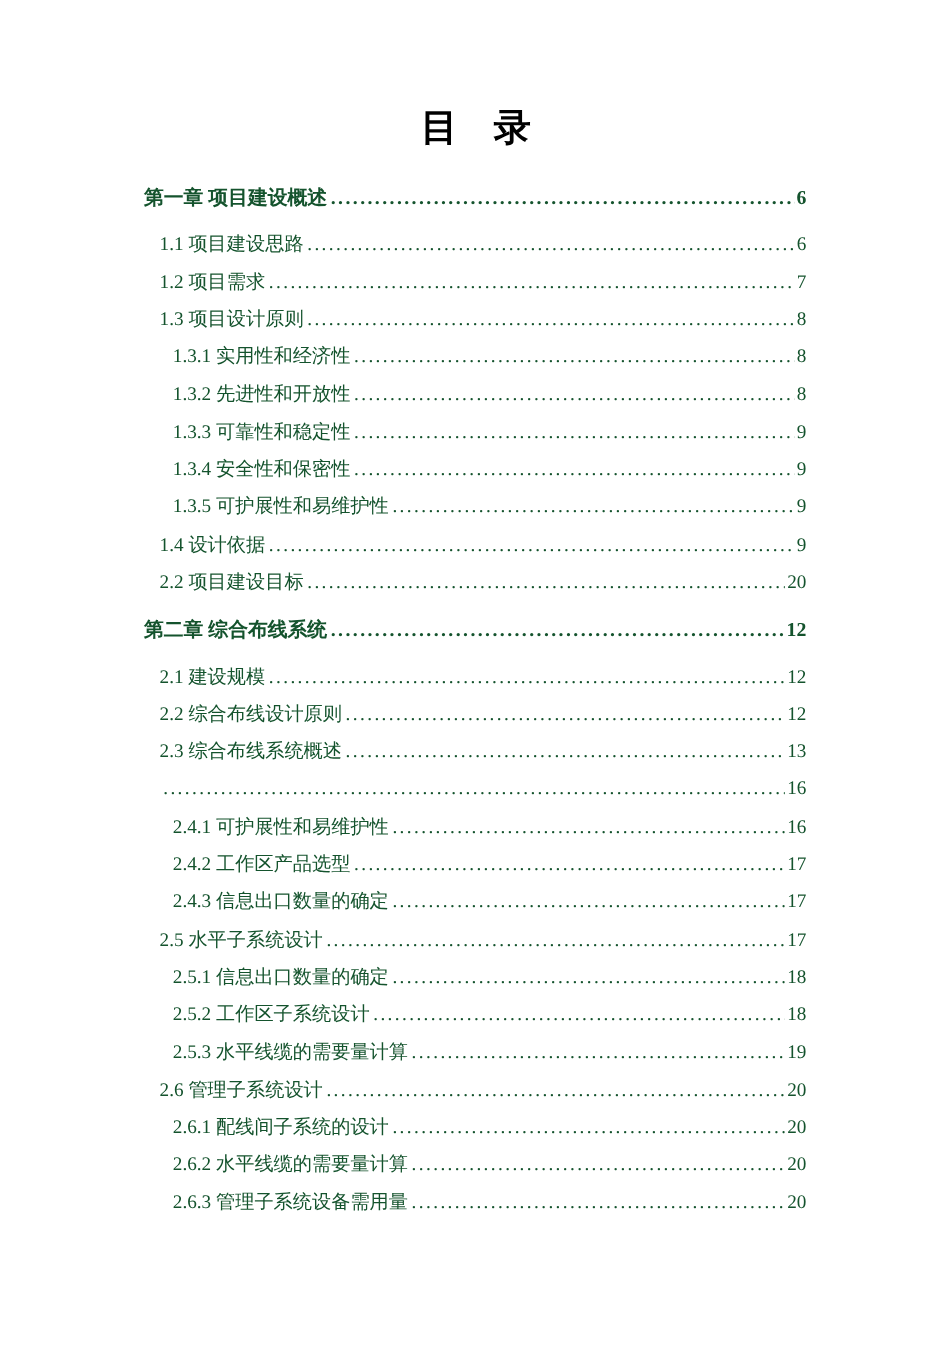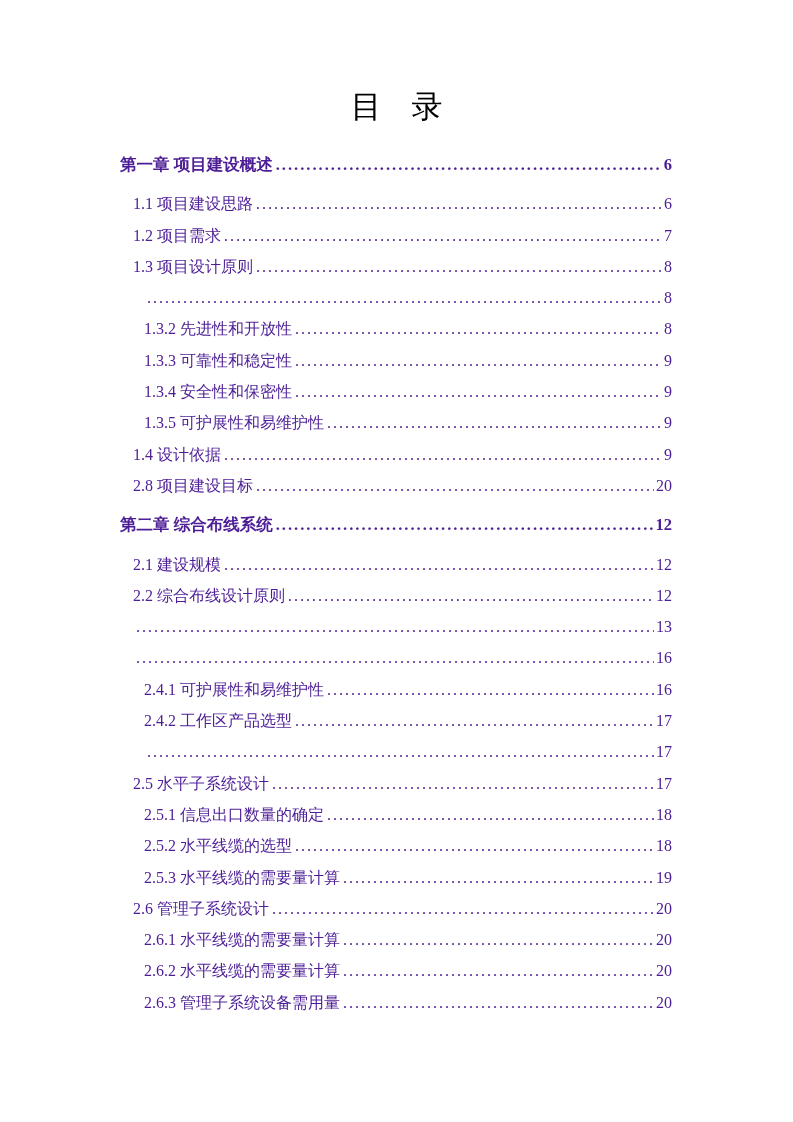--- a/index.html
+++ b/index.html
@@ -18,37 +18,37 @@
   }
   .doc-title {
     position: absolute;
     top: 84px;
     left: 0;
     width: 100%;
     margin: 0;
     text-align: center;
     font-size: 31px;
     line-height: 46px;
-    font-weight: normal;
+    font-weight: bold;
     word-spacing: 22px;
     color: #000000;
   }
   .toc {
     position: absolute;
     left: 120px;
     top: 141px;
     width: 552px;
   }
   .row {
     display: flex;
     align-items: baseline;
     height: 31.3px;
     line-height: 31.3px;
     font-size: 16px;
-    color: #4c1d95;
+    color: #14532d;
   }
   .row.level1 {
     font-weight: bold;
     font-size: 16.5px;
     margin-top: 8px;
     margin-bottom: 8px;
   }
   .row.level2 { padding-left: 13px; align-items: flex-end; }
   .row.level3 { padding-left: 24px; }
   .label {
@@ -93,20 +93,21 @@
         <span class="label">1.2 项目需求</span>
         <span class="leader"></span>
         <span class="pagenum">7</span>
       </div>
       <div class="row level2">
         <span class="label">1.3 项目设计原则</span>
         <span class="leader"></span>
         <span class="pagenum">8</span>
       </div>
       <div class="row level3">
+        <span class="label">1.3.1 实用性和经济性</span>
         <span class="leader"></span>
         <span class="pagenum">8</span>
       </div>
       <div class="row level3">
         <span class="label">1.3.2 先进性和开放性</span>
         <span class="leader"></span>
         <span class="pagenum">8</span>
       </div>
       <div class="row level3">
         <span class="label">1.3.3 可靠性和稳定性</span>
@@ -122,88 +123,90 @@
         <span class="label">1.3.5 可护展性和易维护性</span>
         <span class="leader"></span>
         <span class="pagenum">9</span>
       </div>
       <div class="row level2">
         <span class="label">1.4 设计依据</span>
         <span class="leader"></span>
         <span class="pagenum">9</span>
       </div>
       <div class="row level2">
-        <span class="label">2.8 项目建设目标</span>
+        <span class="label">2.2 项目建设目标</span>
         <span class="leader"></span>
         <span class="pagenum">20</span>
       </div>
       <div class="row level1">
         <span class="label">第二章 综合布线系统</span>
         <span class="leader"></span>
         <span class="pagenum">12</span>
       </div>
       <div class="row level2">
         <span class="label">2.1 建设规模</span>
         <span class="leader"></span>
         <span class="pagenum">12</span>
       </div>
       <div class="row level2">
         <span class="label">2.2 综合布线设计原则</span>
         <span class="leader"></span>
         <span class="pagenum">12</span>
       </div>
       <div class="row level2">
+        <span class="label">2.3 综合布线系统概述</span>
         <span class="leader"></span>
         <span class="pagenum">13</span>
       </div>
       <div class="row level2">
         <span class="leader"></span>
         <span class="pagenum">16</span>
       </div>
       <div class="row level3">
         <span class="label">2.4.1 可护展性和易维护性</span>
         <span class="leader"></span>
         <span class="pagenum">16</span>
       </div>
       <div class="row level3">
         <span class="label">2.4.2 工作区产品选型</span>
         <span class="leader"></span>
         <span class="pagenum">17</span>
       </div>
       <div class="row level3">
+        <span class="label">2.4.3 信息出口数量的确定</span>
         <span class="leader"></span>
         <span class="pagenum">17</span>
       </div>
       <div class="row level2">
         <span class="label">2.5 水平子系统设计</span>
         <span class="leader"></span>
         <span class="pagenum">17</span>
       </div>
       <div class="row level3">
         <span class="label">2.5.1 信息出口数量的确定</span>
         <span class="leader"></span>
         <span class="pagenum">18</span>
       </div>
       <div class="row level3">
-        <span class="label">2.5.2 水平线缆的选型</span>
+        <span class="label">2.5.2 工作区子系统设计</span>
         <span class="leader"></span>
         <span class="pagenum">18</span>
       </div>
       <div class="row level3">
         <span class="label">2.5.3 水平线缆的需要量计算</span>
         <span class="leader"></span>
         <span class="pagenum">19</span>
       </div>
       <div class="row level2">
         <span class="label">2.6 管理子系统设计</span>
         <span class="leader"></span>
         <span class="pagenum">20</span>
       </div>
       <div class="row level3">
-        <span class="label">2.6.1 水平线缆的需要量计算</span>
+        <span class="label">2.6.1 配线间子系统的设计</span>
         <span class="leader"></span>
         <span class="pagenum">20</span>
       </div>
       <div class="row level3">
         <span class="label">2.6.2 水平线缆的需要量计算</span>
         <span class="leader"></span>
         <span class="pagenum">20</span>
       </div>
       <div class="row level3">
         <span class="label">2.6.3 管理子系统设备需用量</span>

